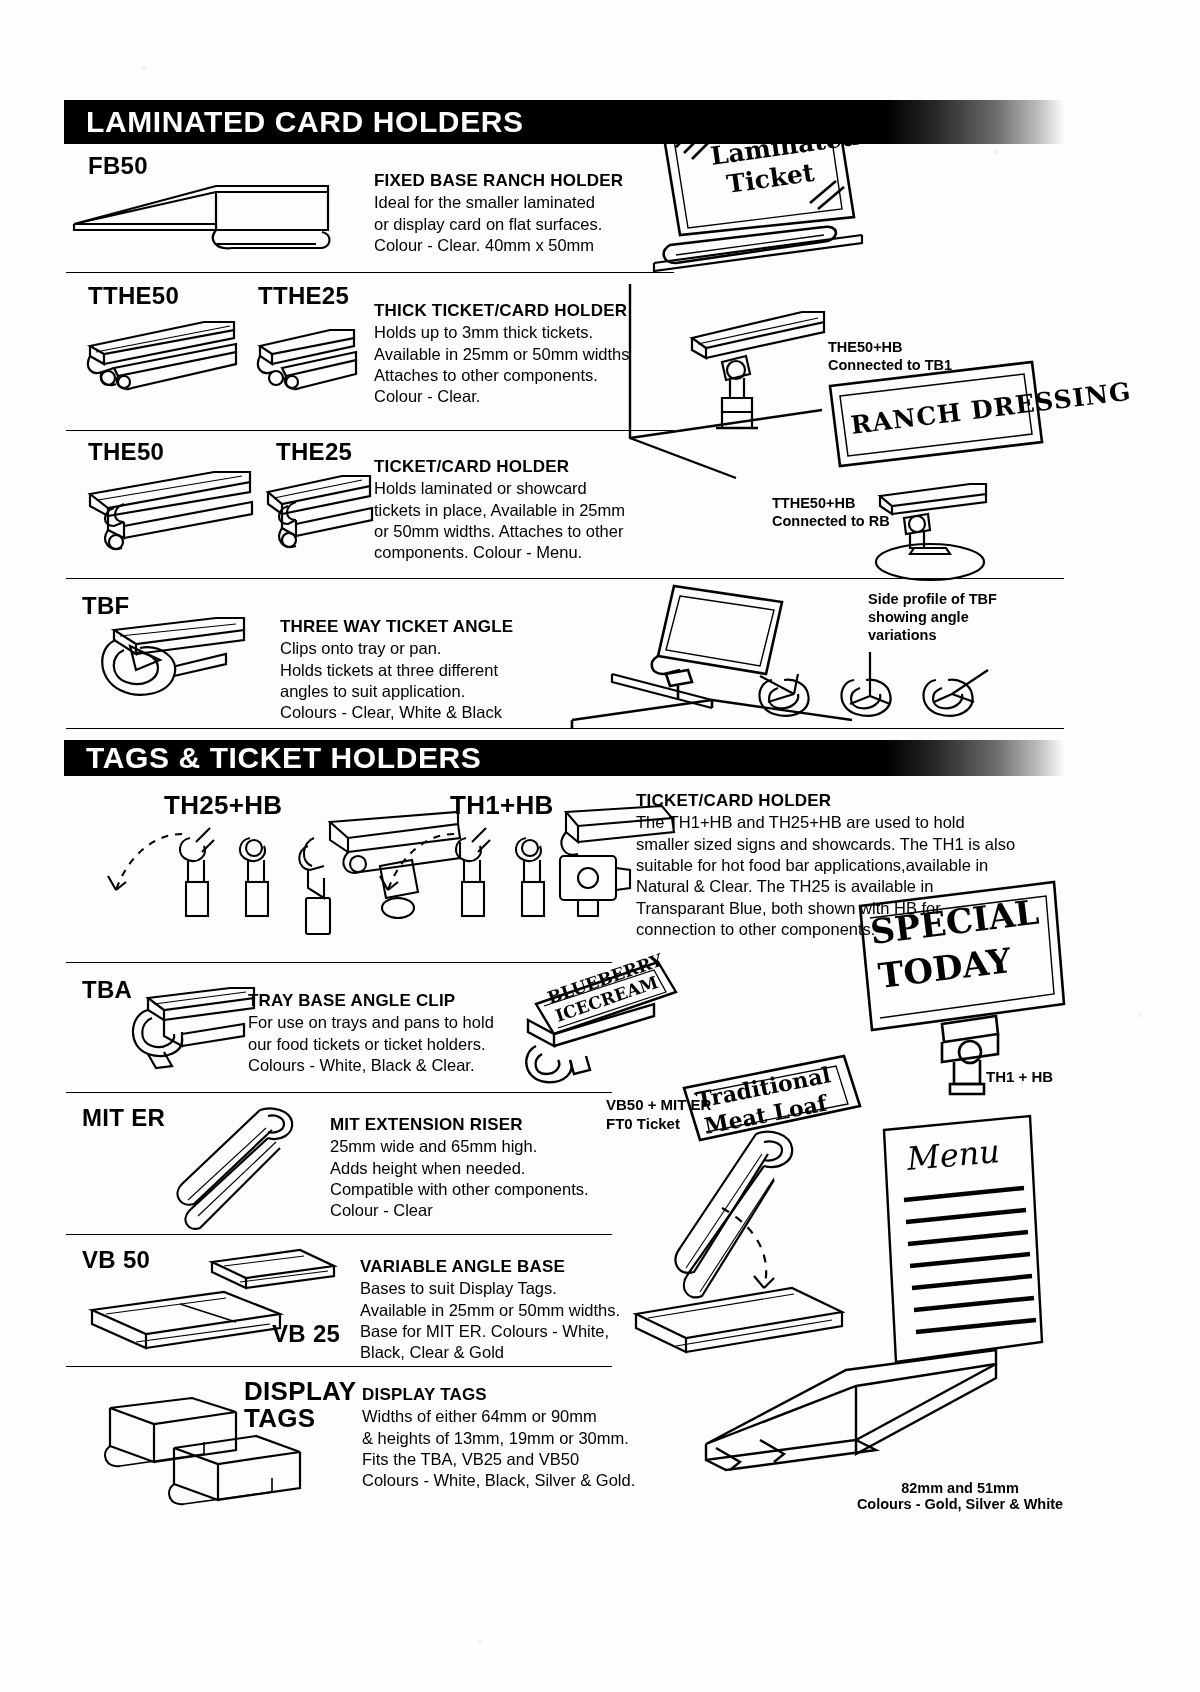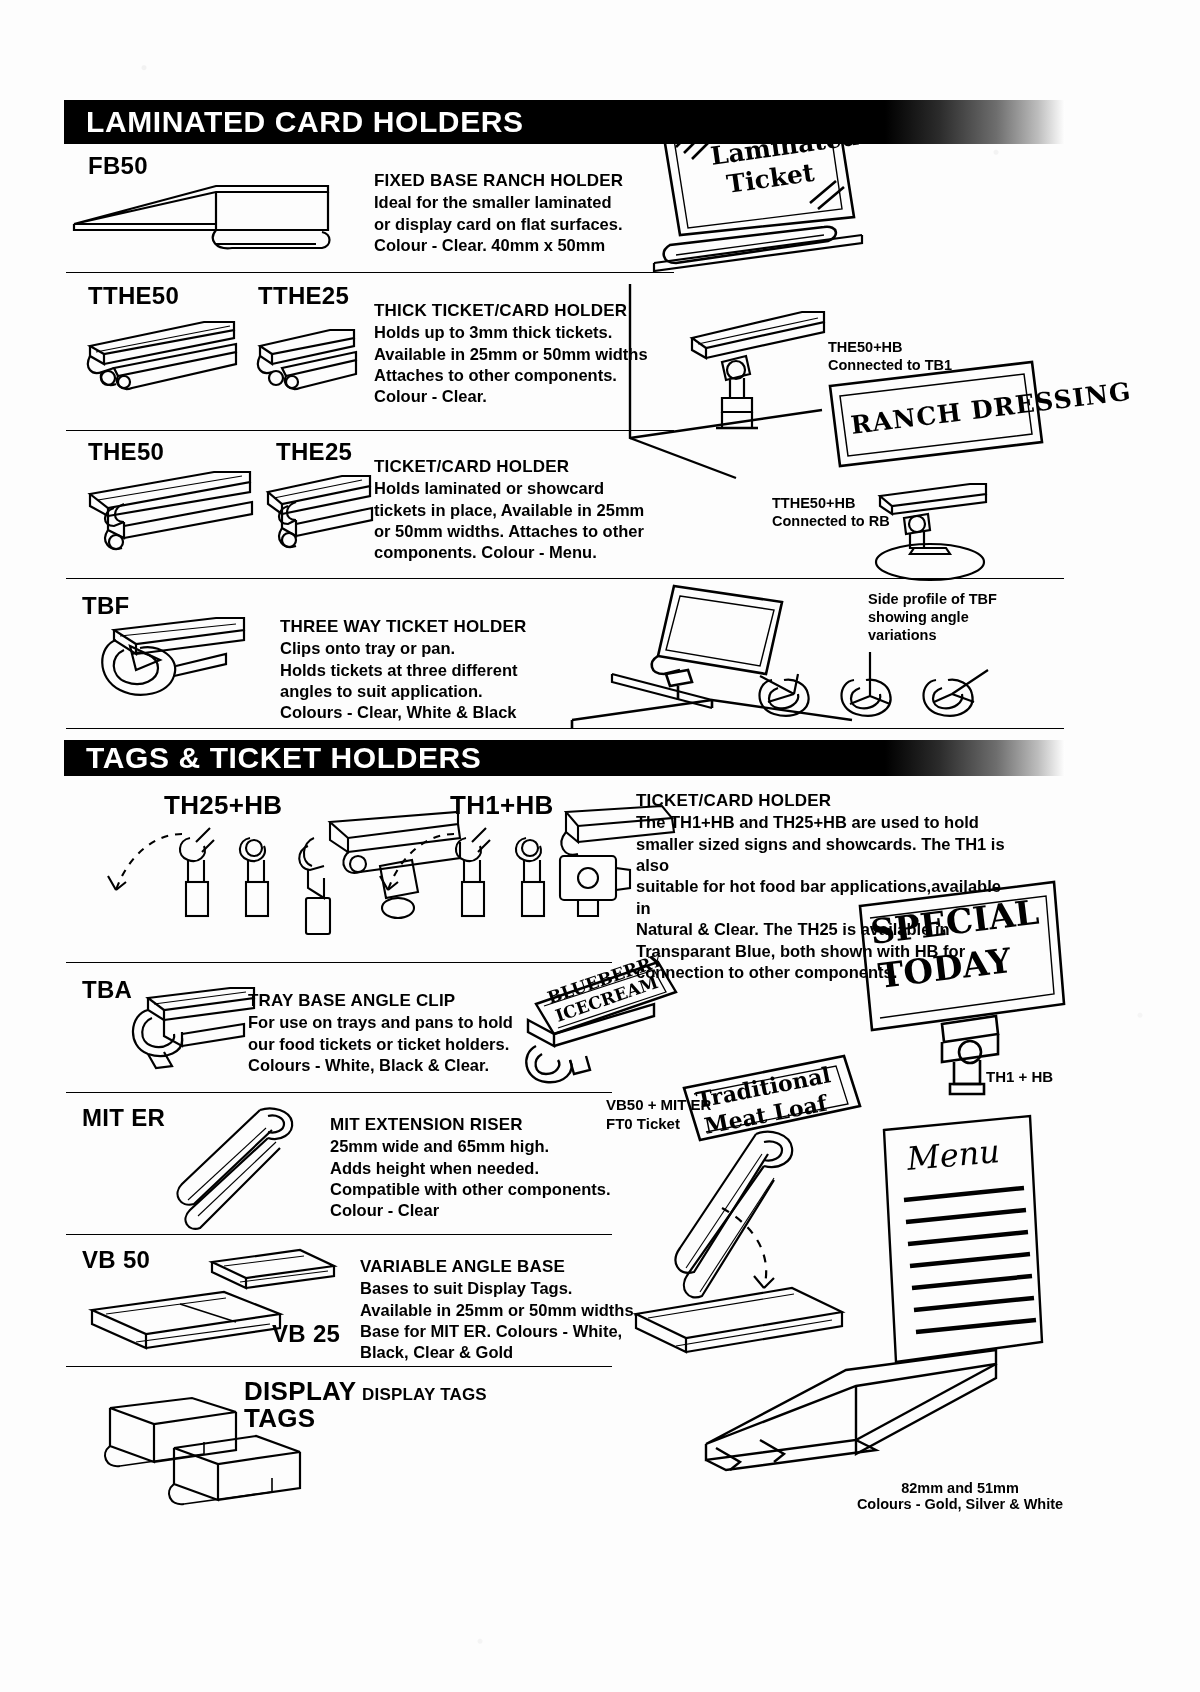--- a/index.html
+++ b/index.html
@@ -59,21 +59,21 @@
     font-weight: bold;
     letter-spacing: 0.3px;
   }
   .desc {
     position: absolute;
     font-size: 16.5px;
     line-height: 1.3;
     font-weight: bold;
   }
   .desc .t { font-weight: bold; font-size: 17px; letter-spacing: 0.2px; }
-  .desc .b { font-weight: bold; }
+  .desc .b { font-weight: normal; }
   .small-note {
     position: absolute;
     font-size: 14.5px;
     line-height: 1.25;
     font-weight: bold;
   }
   .hr {
     position: absolute;
     height: 1px;
     background: #000;
@@ -320,21 +320,21 @@
         <path d="M24 30 L140 18" stroke-width="1.2"></path>
         <path d="M20 34 C2 40, 0 72, 24 84 C44 94, 72 88, 78 70 C84 52, 64 38, 44 42"></path>
         <path d="M28 44 C14 50, 14 70, 30 76 C46 82, 62 74, 62 62 C62 50, 46 44, 36 48"></path>
         <path d="M34 40 L64 54 L40 64 Z"></path>
         <path d="M78 70 L130 58 L130 48 L80 60"></path>
       </g>
     </svg>
   </div>
 
   <div class="desc" style="left:280px; top:616px; width:280px;">
-    <div class="t">THREE WAY TICKET HOLDER</div>
+    <div class="t">THREE WAY TICKET ANGLE</div>
     <div class="b" style="white-space:pre-line;">Clips onto tray or pan.
 Holds tickets at three different
 angles to suit application.
 Colours - Clear, White &amp; Black</div>
   </div>
 
   <div class="art" style="left:552px; top:578px;">
     <svg width="300" height="150" viewBox="0 0 300 150">
       <g fill="none" stroke="#000" stroke-width="2.6">
         <path d="M122 8 L230 24 L214 96 L106 78 Z"></path>
@@ -636,20 +636,24 @@
         <path d="M122 106 L204 94 L204 58"></path>
         <path d="M78 90 C68 98, 74 112, 88 110"></path>
         <path d="M88 110 L176 98 L176 84" stroke-width="1.6"></path>
         <path d="M24 72 L108 60 L108 48" stroke-width="1.6"></path>
       </g>
     </svg>
   </div>
 
   <div class="desc" style="left:362px; top:1384px; width:300px;">
     <div class="t">DISPLAY TAGS</div>
+    <div class="b" style="white-space:pre-line;">Widths of either 64mm or 90mm
+&amp; heights of 13mm, 19mm or 30mm.
+Fits the TBA, VB25 and VB50
+Colours - White, Black, Silver &amp; Gold.</div>
   </div>
 
   <div class="art" style="left:696px; top:1344px;">
     <svg width="320" height="140" viewBox="0 0 320 140">
       <g fill="none" stroke="#000" stroke-width="2.4">
         <path d="M10 100 L150 26 L300 6 L300 20 L160 42 Z"></path>
         <path d="M10 100 L10 116 L160 96 L160 42"></path>
         <path d="M160 96 L300 20"></path>
         <path d="M10 116 L30 126 L180 106 L160 96"></path>
         <path d="M20 104 L44 118 L34 126"></path>

